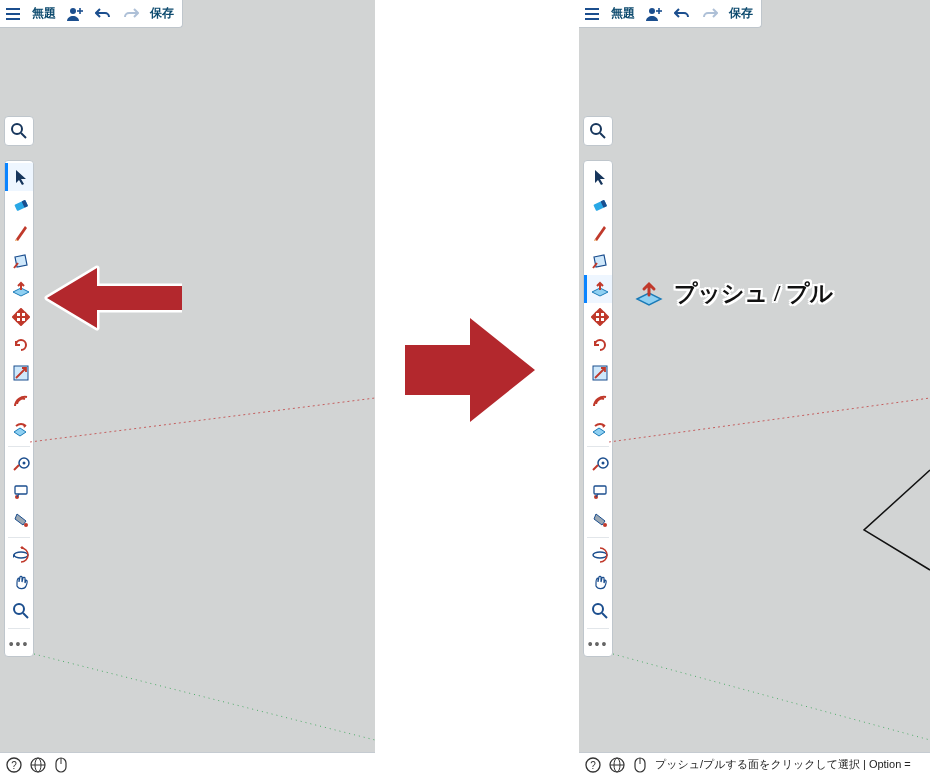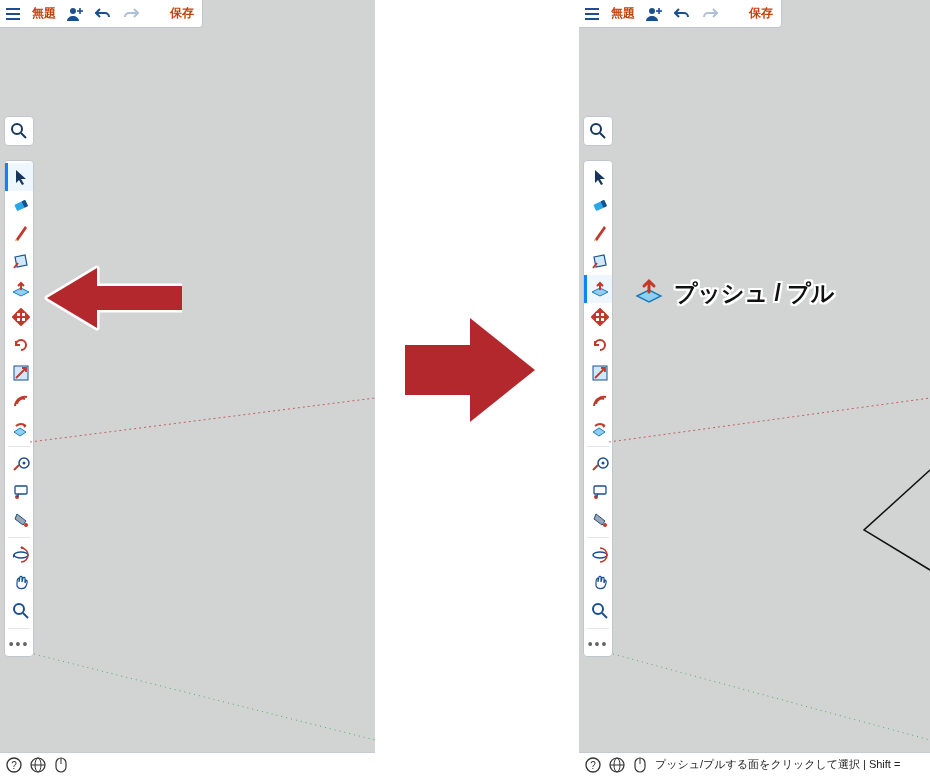--- a/index.html
+++ b/index.html
@@ -33,25 +33,25 @@
     background: #fff;
     border: 1px solid #bfc6cc;
     border-top: none;
     border-left: none;
     border-radius: 0 0 4px 0;
     display: inline-flex;
     align-items: center;
     padding: 0 8px 0 4px;
     gap: 10px;
     font-size: 12px;
-    color: #c2410c;
+    color: #0c4a6e;
   }
   .topbar .ico { display:flex; align-items:center; justify-content:center; width:18px; height:18px; }
   .topbar .title { font-weight: 600; }
-  .topbar .save  { font-weight: 600; margin-left: 20px; }
+  .topbar .save  { font-weight: 600; }
 
   
   .search-btn {
     position: absolute;
     left: 4px; top: 116px;
     width: 30px; height: 30px;
     background: #fff;
     border: 1px solid #bfc6cc;
     border-radius: 4px;
     display: flex; align-items: center; justify-content: center;
@@ -95,27 +95,29 @@
     font-size: 11px;
     color: #222;
   }
   .statusbar .sicon { display:flex; align-items:center; }
 
   
   .tooltip {
     position: absolute;
     left: 634px; top: 278px;
     display: flex;
+    align-items: center;
     gap: 10px;
     font-size: 23px;
     font-weight: 800;
     color: #111;
     text-shadow: -2px 0 #fff, 2px 0 #fff, 0 -2px #fff, 0 2px #fff,
                  -2px -2px #fff, 2px 2px #fff, -2px 2px #fff, 2px -2px #fff;
     white-space: nowrap;
+    font-family: Liberation Serif, serif;
   }
 
   
   .big-arrow-left {
     position: absolute;
     left: 42px; top: 263px;
   }
 
   
   .ground { position:absolute; }
@@ -507,21 +509,21 @@
           <ellipse cx="8" cy="8" rx="3" ry="7" fill="none" stroke="#333" stroke-width="1"></ellipse>
           <line x1="1" y1="8" x2="15" y2="8" stroke="#333"></line>
         </svg>
     </span>
     <span class="sicon">
       <svg width="14" height="16">
           <rect x="2" y="1" width="10" height="14" rx="5" fill="none" stroke="#333" stroke-width="1.2"></rect>
           <line x1="7" y1="1" x2="7" y2="7" stroke="#333"></line>
         </svg>
     </span>
-    <span>プッシュ/プルする面をクリックして選択 | Shift = </span>
+    <span>プッシュ/プルする面をクリックして選択 | Option = </span>
   </div>
 </div>
 
 <div class="tooltip">
   <svg width="30" height="26" viewBox="0 0 30 26">
     <path d="M3 18 L15 12 L27 18 L15 24 Z" fill="#8fd0f2" stroke="#1b7bb8" stroke-width="1.4"></path>
     <path d="M15 4 L15 14 M10 8 L15 3 L20 8" fill="none" stroke="#c0392b" stroke-width="3" stroke-linecap="round"></path>
   </svg>
   <span>プッシュ / プル</span>
 </div>

